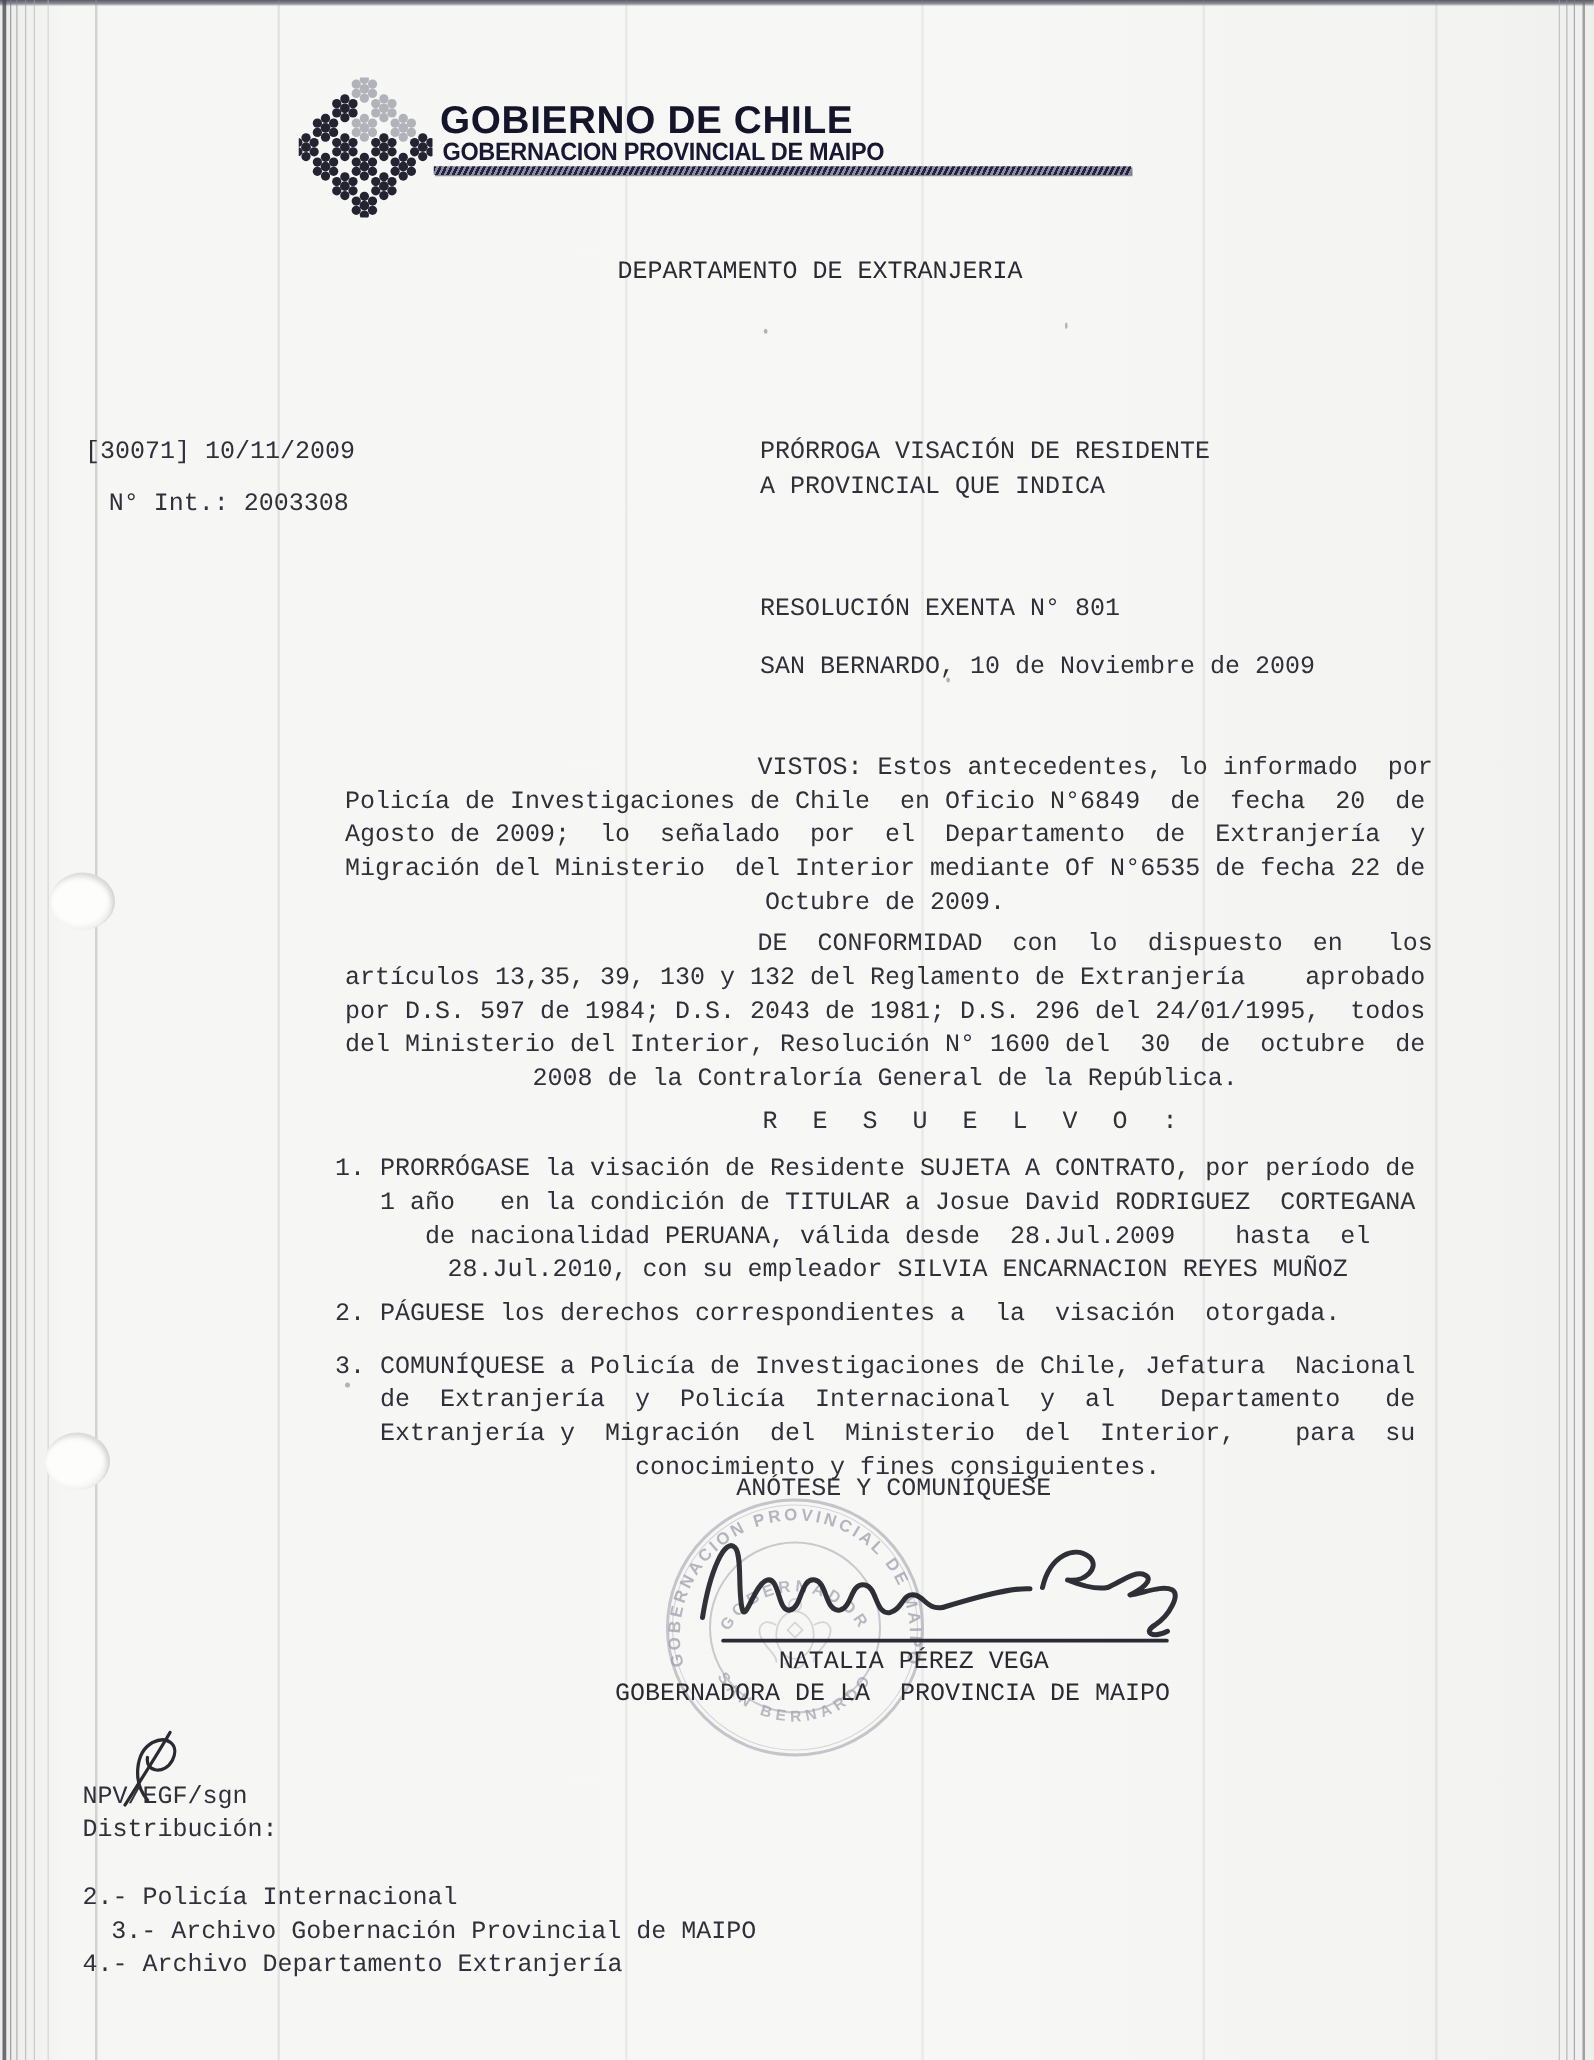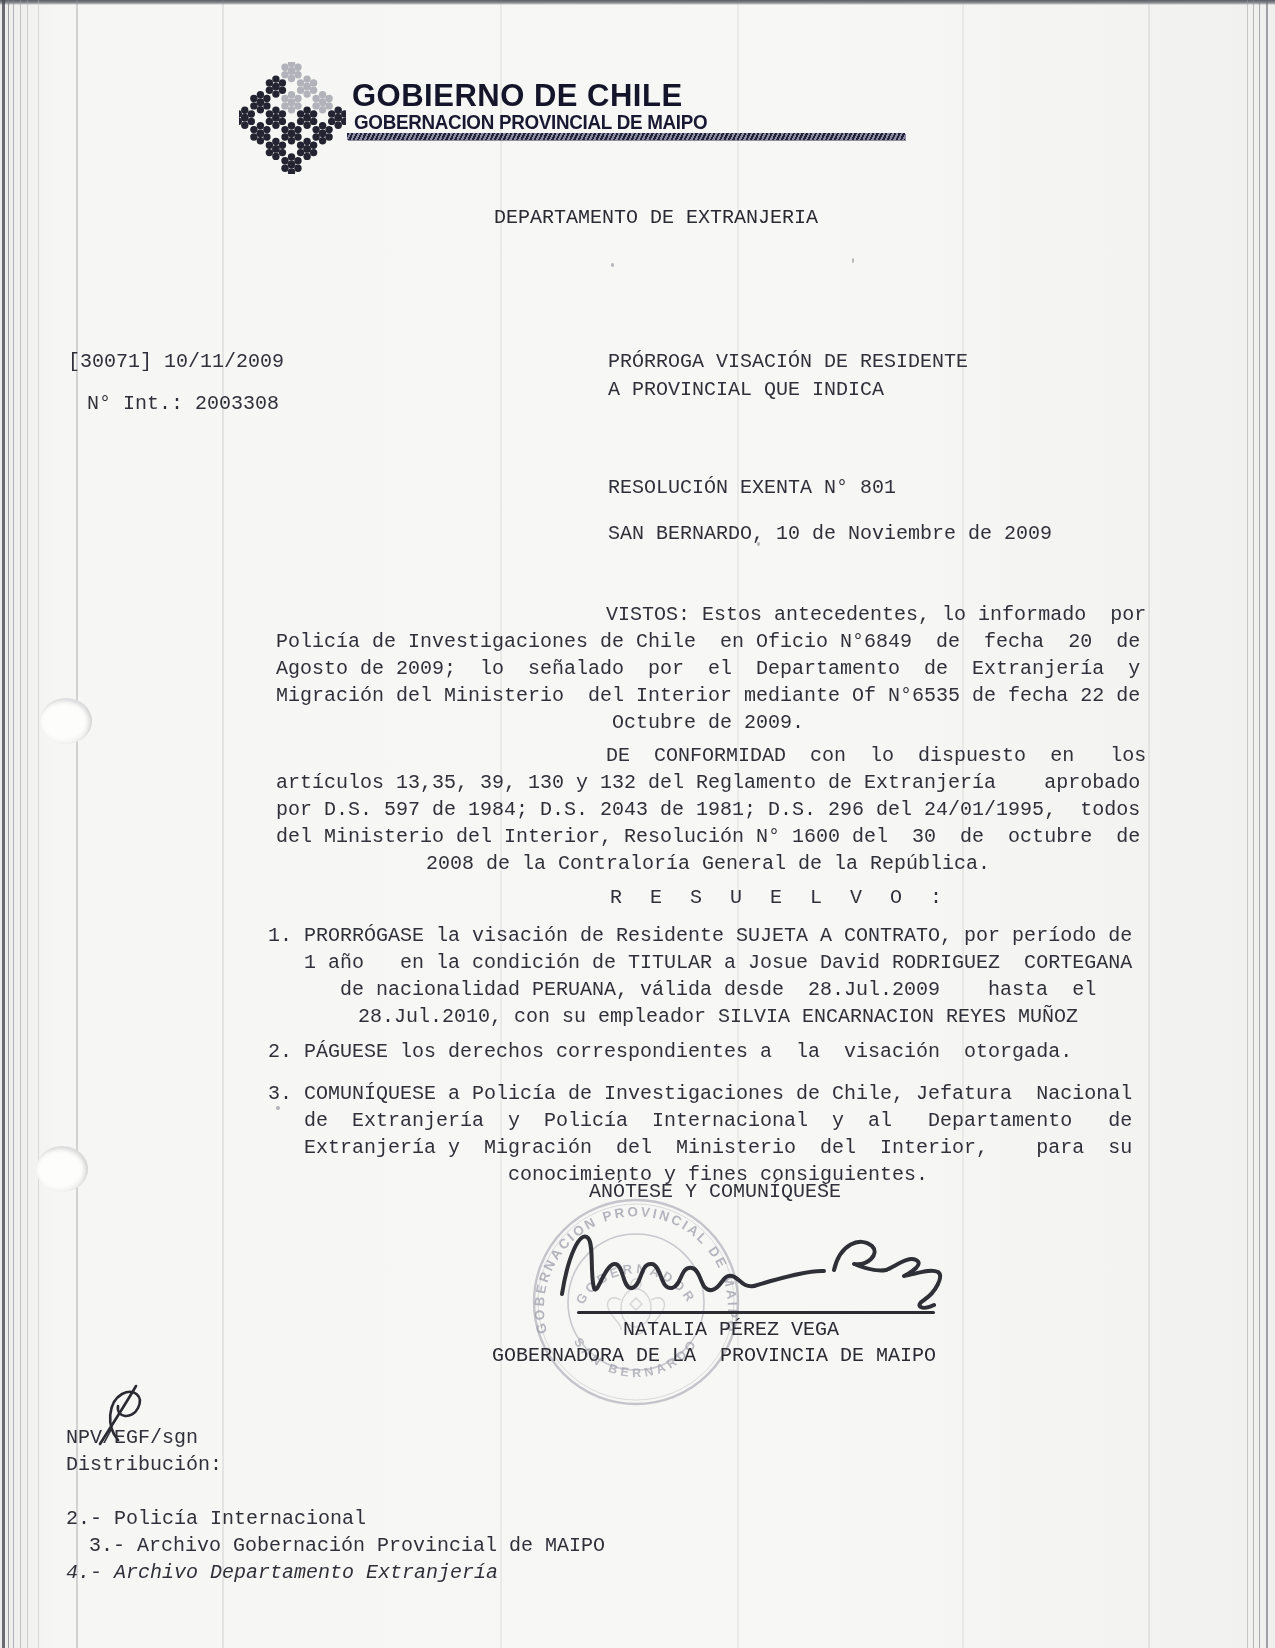--- a/index.html
+++ b/index.html
@@ -184,15 +184,15 @@
     <g fill="none" stroke="#2a2a32" stroke-width="2.6" stroke-linecap="round">
       <path d="M 30,58 C 18,44 20,20 34,12 C 46,6 56,14 50,26 C 44,38 28,36 30,24"></path>
       <path d="M 12,62 C 26,40 40,18 48,4"></path>
     </g>
   </svg>
 
   <div class="tw" style="left:66px;top:1424px;">NPV/EGF/sgn</div>
   <div class="tw" style="left:66px;top:1451px;">Distribución:</div>
   <div class="tw" style="left:66px;top:1505px;">2.- Policía Internacional</div>
   <div class="tw" style="left:66px;top:1532px;margin-left:23px;">3.- Archivo Gobernación Provincial de MAIPO</div>
-  <div class="tw" style="left:66px;top:1559px;font-style:italic;">4.- Archivo Departamento Extranjería</div>
+  <div class="tw" style="left:66px;top:1559px;">4.- Archivo Departamento Extranjería</div>
 
 </div>
 
 </body></html>

